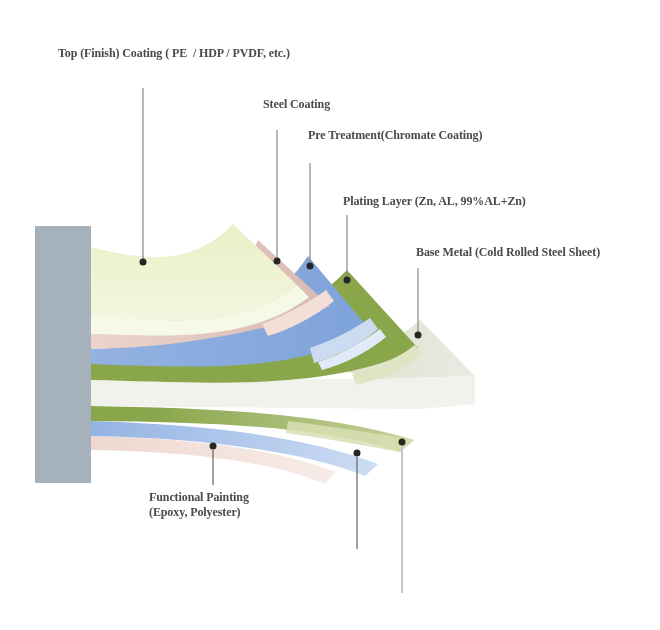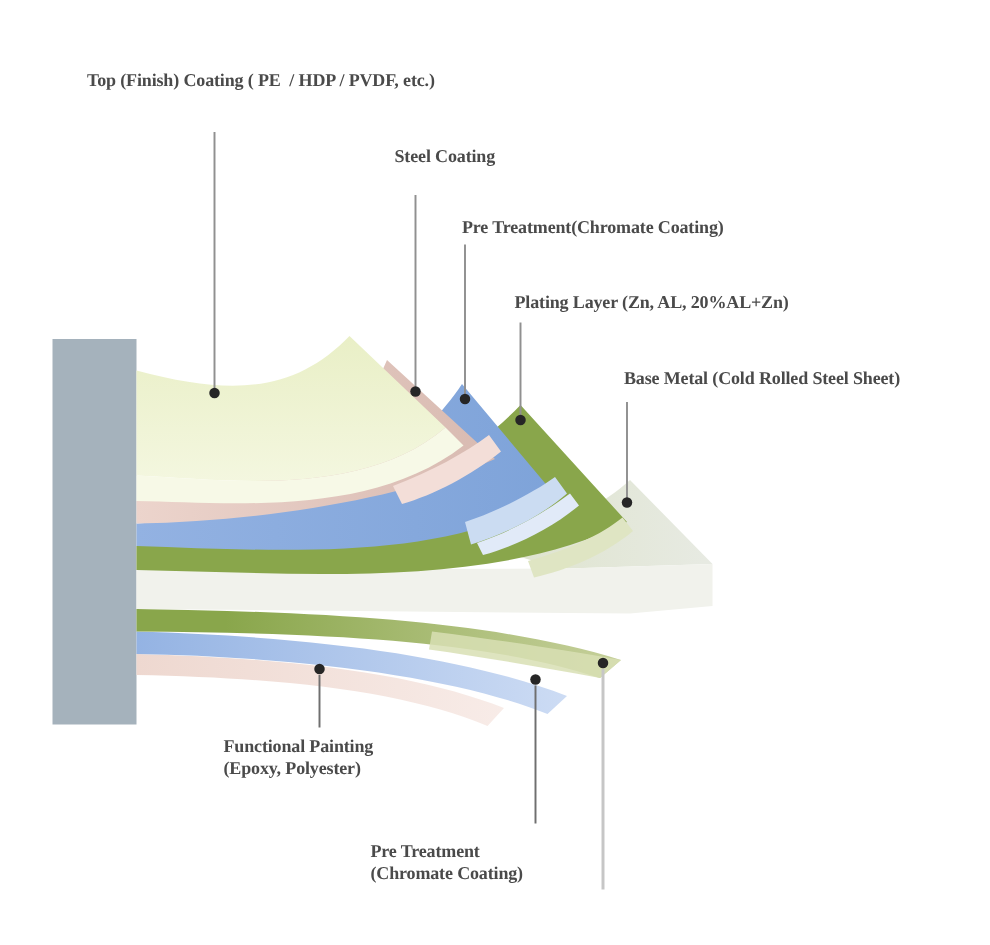--- a/index.html
+++ b/index.html
@@ -3,21 +3,21 @@
 <meta charset="utf-8">
 <style>
   html,body{margin:0;padding:0;background:#fff;}
   #stage{position:relative;width:608px;height:630px;background:#fff;overflow:hidden;
          font-family:Liberation Serif, serif;margin-top:18px;}
   #diagram-svg{position:absolute;left:0;top:0;width:660px;height:630px;}
   .callout{position:absolute;font-size:12px;font-weight:700;color:var(--label-color,#4a4a4a);
            white-space:nowrap;line-height:15px;letter-spacing:-0.1px;}
   #lbl-top-coating{left:58px;top:28px;}
   #lbl-primer{left:263px;top:79px;}
-  #lbl-pretreat-top{left:308px;top:126px;}
+  #lbl-pretreat-top{left:308px;top:110px;}
   #lbl-plating-top{left:343px;top:176px;}
   #lbl-base-metal{left:416px;top:227px;}
   #lbl-functional{left:149px;top:472px;}
   #lbl-pretreat-bottom{left:247px;top:542px;}
   #lbl-plating-bottom{left:384px;top:583px;}
 </style>
 </head>
 <body>
 
 <div id="stage" style="--label-color: #4a4a4a; background: rgb(255, 255, 255);">
@@ -92,24 +92,20 @@
     <circle cx="347" cy="262" r="3.5" fill="#262626"></circle>
     <circle cx="418" cy="317" r="3.5" fill="#262626"></circle>
     <circle cx="213" cy="428" r="3.5" fill="#262626"></circle>
     <circle cx="357" cy="435" r="3.5" fill="#262626"></circle>
     <circle cx="402" cy="424" r="3.5" fill="#262626"></circle>
   </svg>
 
   <div class="callout" id="lbl-top-coating">Top (Finish) Coating (&nbsp;PE&nbsp; / HDP / PVDF, etc.)</div>
   <div class="callout" id="lbl-primer">Steel Coating</div>
   <div class="callout" id="lbl-pretreat-top">Pre Treatment(Chromate Coating)</div>
-  <div class="callout" id="lbl-plating-top">Plating Layer (Zn, AL, 20%AL+Zn)</div>
+  <div class="callout" id="lbl-plating-top">Plating Layer (Zn, AL, 99%AL+Zn)</div>
   <div class="callout" id="lbl-functional">
     <div>Functional Painting</div>
     <div>(Epoxy, Polyester)</div>
   </div>
   <div class="callout" id="lbl-base-metal">Base Metal (Cold Rolled Steel Sheet)</div>
-  <div class="callout" id="lbl-pretreat-bottom">
-    <div>Pre Treatment</div>
-    <div>(Chromate Coating)</div>
-  </div>
 
 </div>
 
 </body></html>

